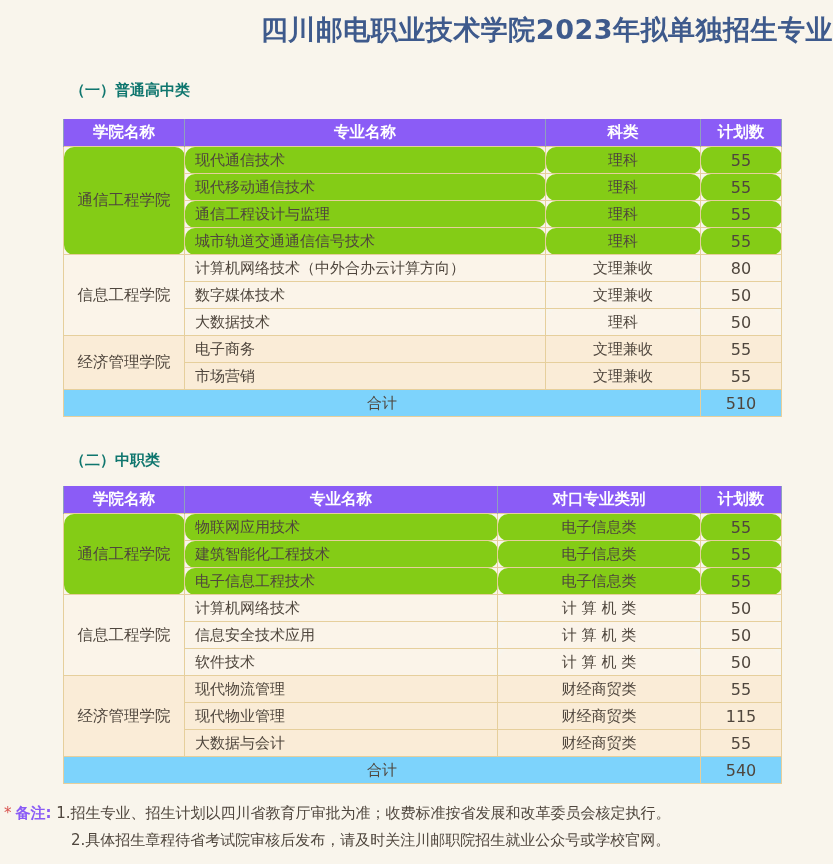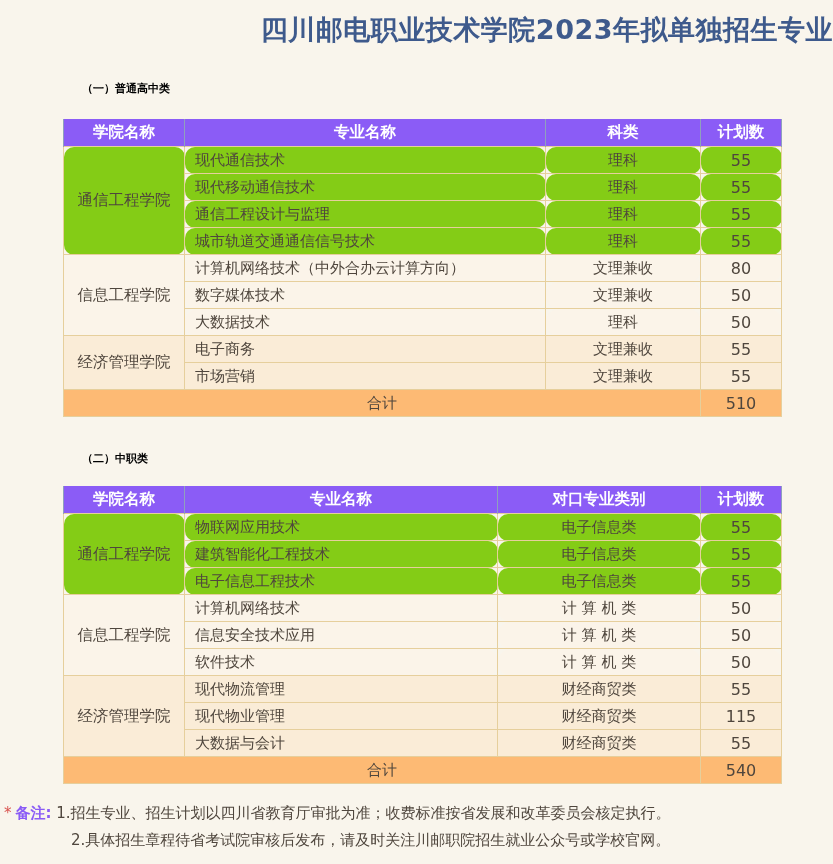--- a/index.html
+++ b/index.html
@@ -12,22 +12,22 @@
     overflow: hidden;
   }
   .title {
     position: absolute; left: 0; top: 12px; width: 833px;
     text-align: right;
     font-size: 27px; font-weight: bold;
     color: #3e5a8c;
     letter-spacing: 0.5px;
   }
   .section-head {
-    position: absolute; left: 82px;
-    font-size: 11px; font-weight: bold; color: #000000;
+    position: absolute; left: 70px;
+    font-size: 15px; font-weight: bold; color: #0f766e;
   }
   table.grid {
     position: absolute; left: 63px; width: 718px;
     border-collapse: collapse;
     table-layout: fixed;
     font-size: 15px;
   }
   table.grid th {
     background: #8b5cf6; color: #ffffff;
     font-weight: bold; height: 27px; padding: 0;
@@ -40,21 +40,21 @@
     border: 1px solid #e6cf9c;
     color: #4f463d;
   }
   td.college { text-align: center; font-size: 15.5px; margin-left: 36px; }
   td.major { padding-left: 10px !important; text-align: left; }
   td.center { text-align: center; }
   td.num { text-align: center; font-size: 16px; }
   tr.g1 td { background: #84cc16; border-radius: 10px; }
   tr.g2 td { background: #fbf4e9; border-radius: 13px; }
   tr.g3 td { background: #faecd7; }
-  tr.total td { background: #fdba74; }
+  tr.total td { background: #7dd3fc; }
   .notes {
     position: absolute; left: 4px; top: 800px;
     font-size: 15px; color: #4f463d; line-height: 27px;
   }
   .notes .star { color: #d9534f; margin-right: 4px; }
   .notes .label { font-weight: bold; color: #8b5cf6; }
   .notes .line2 { padding-left: 67px; }
 </style>
 </head>
 <body>

